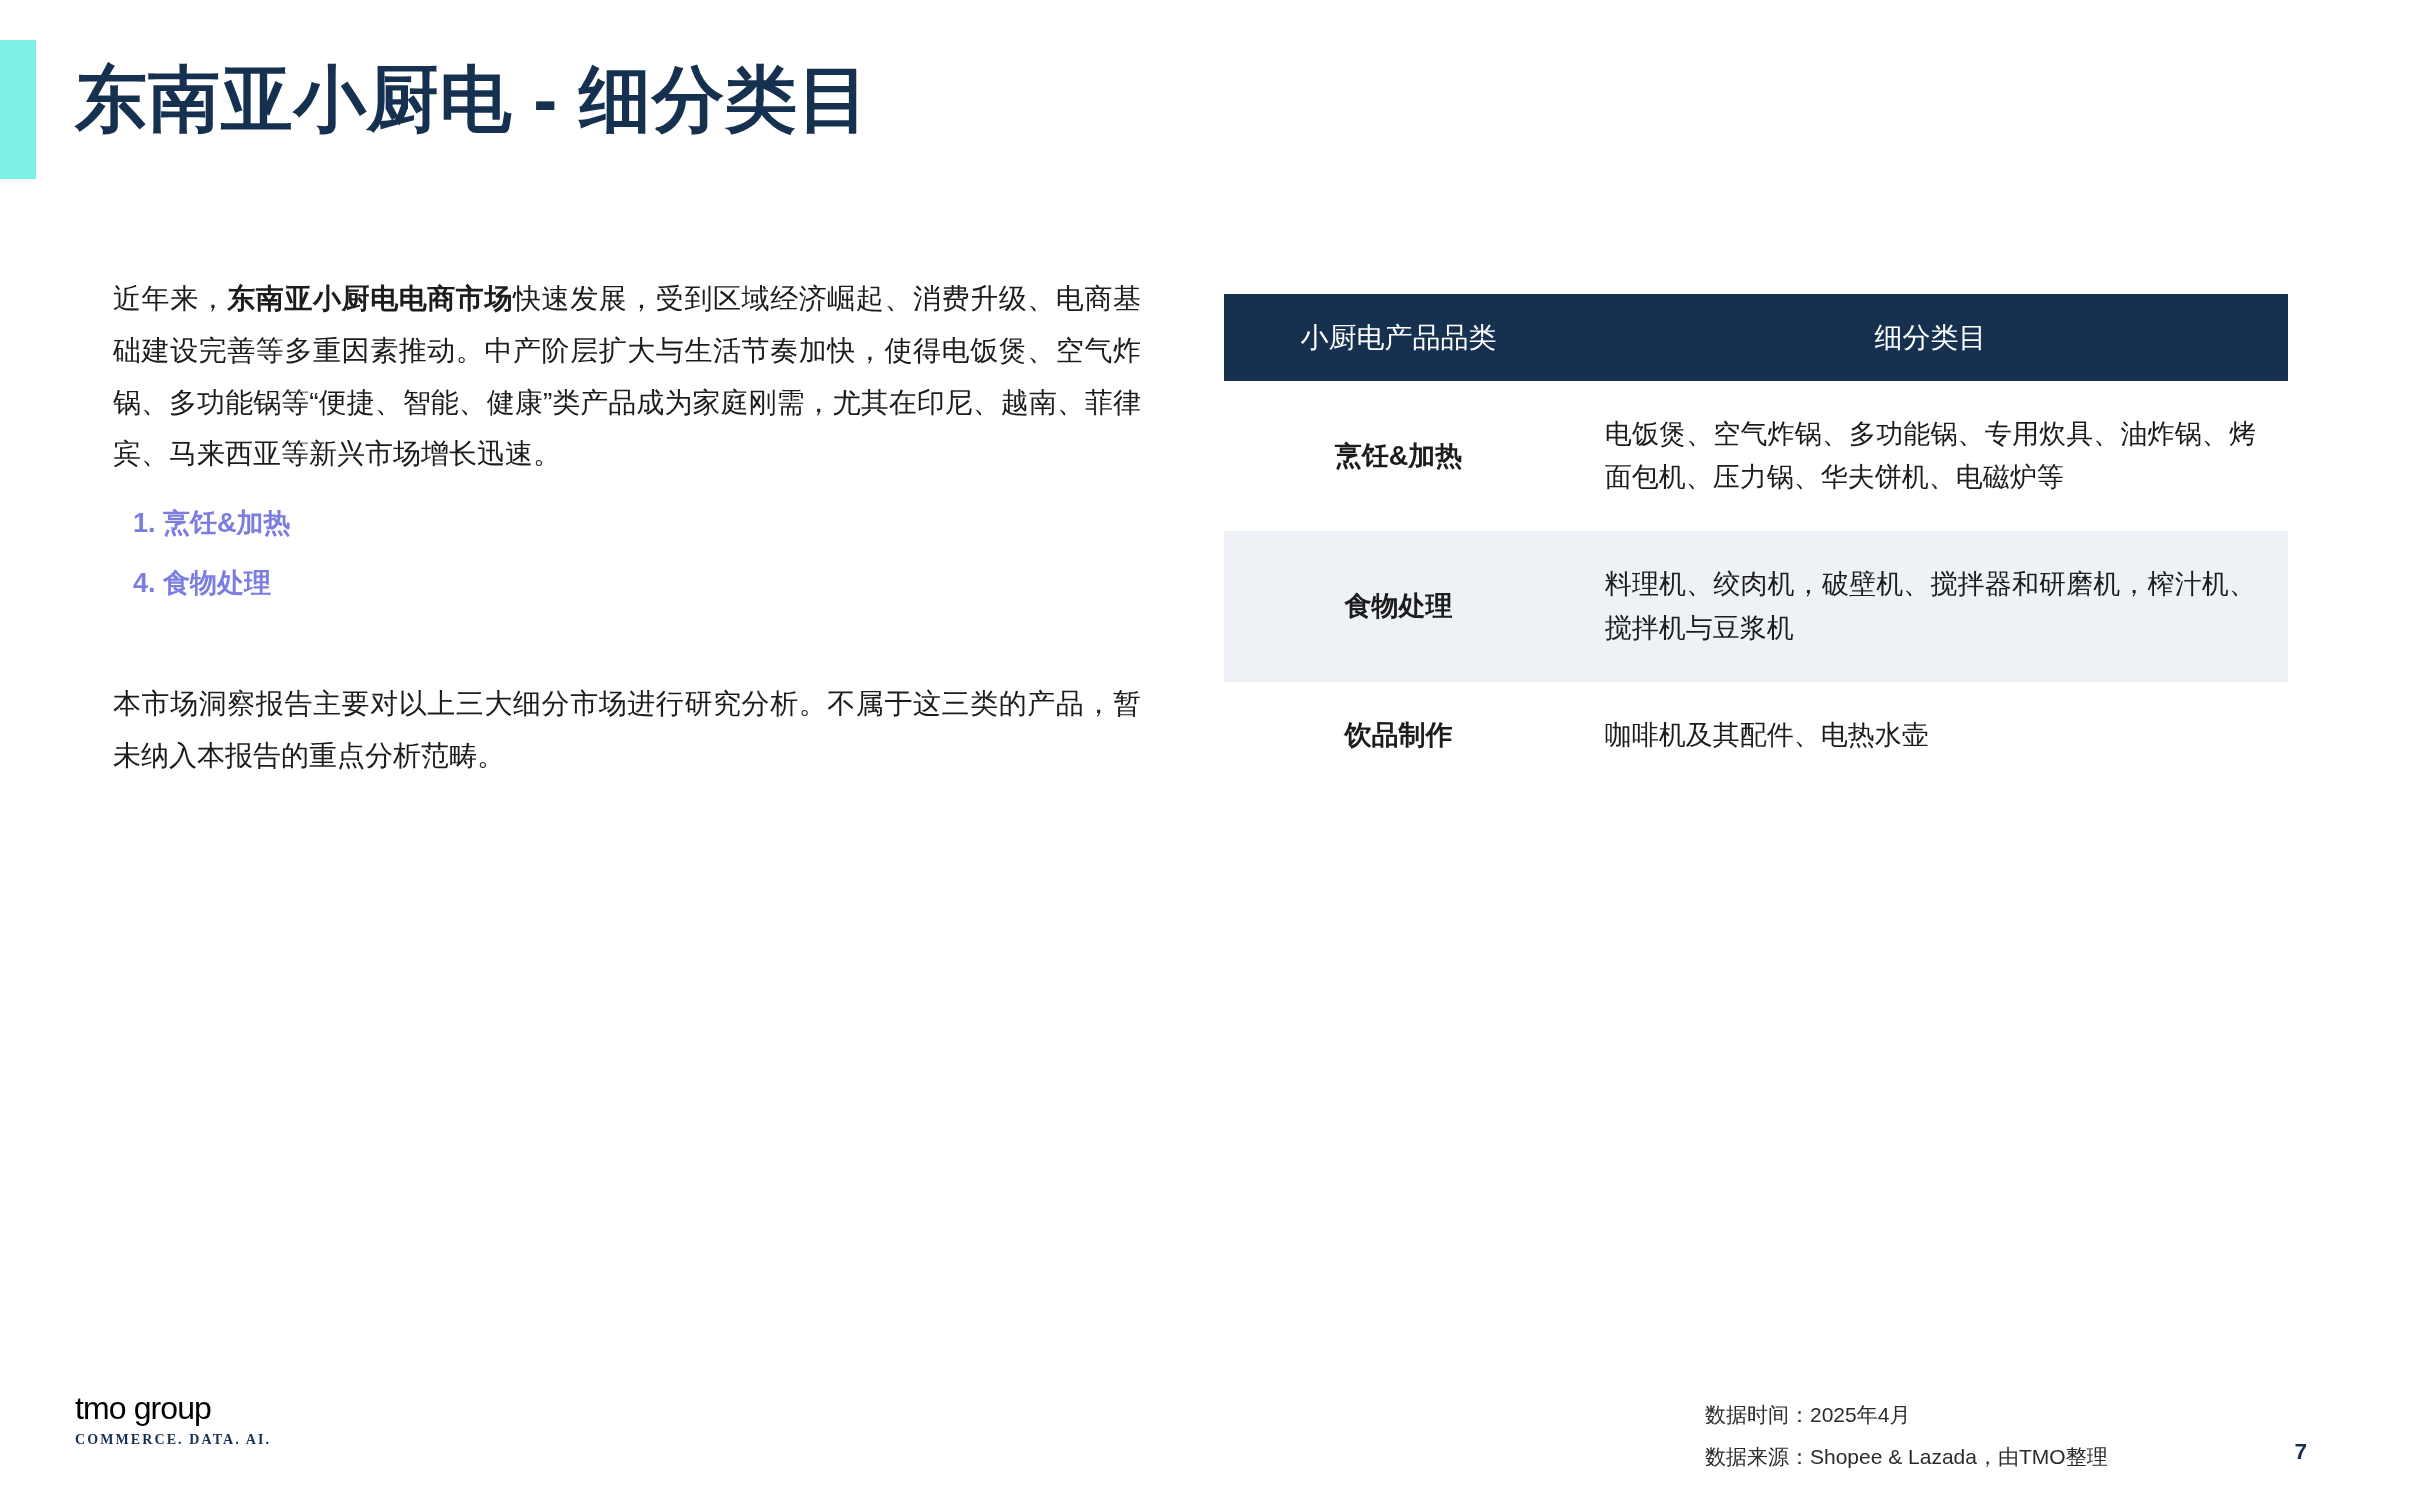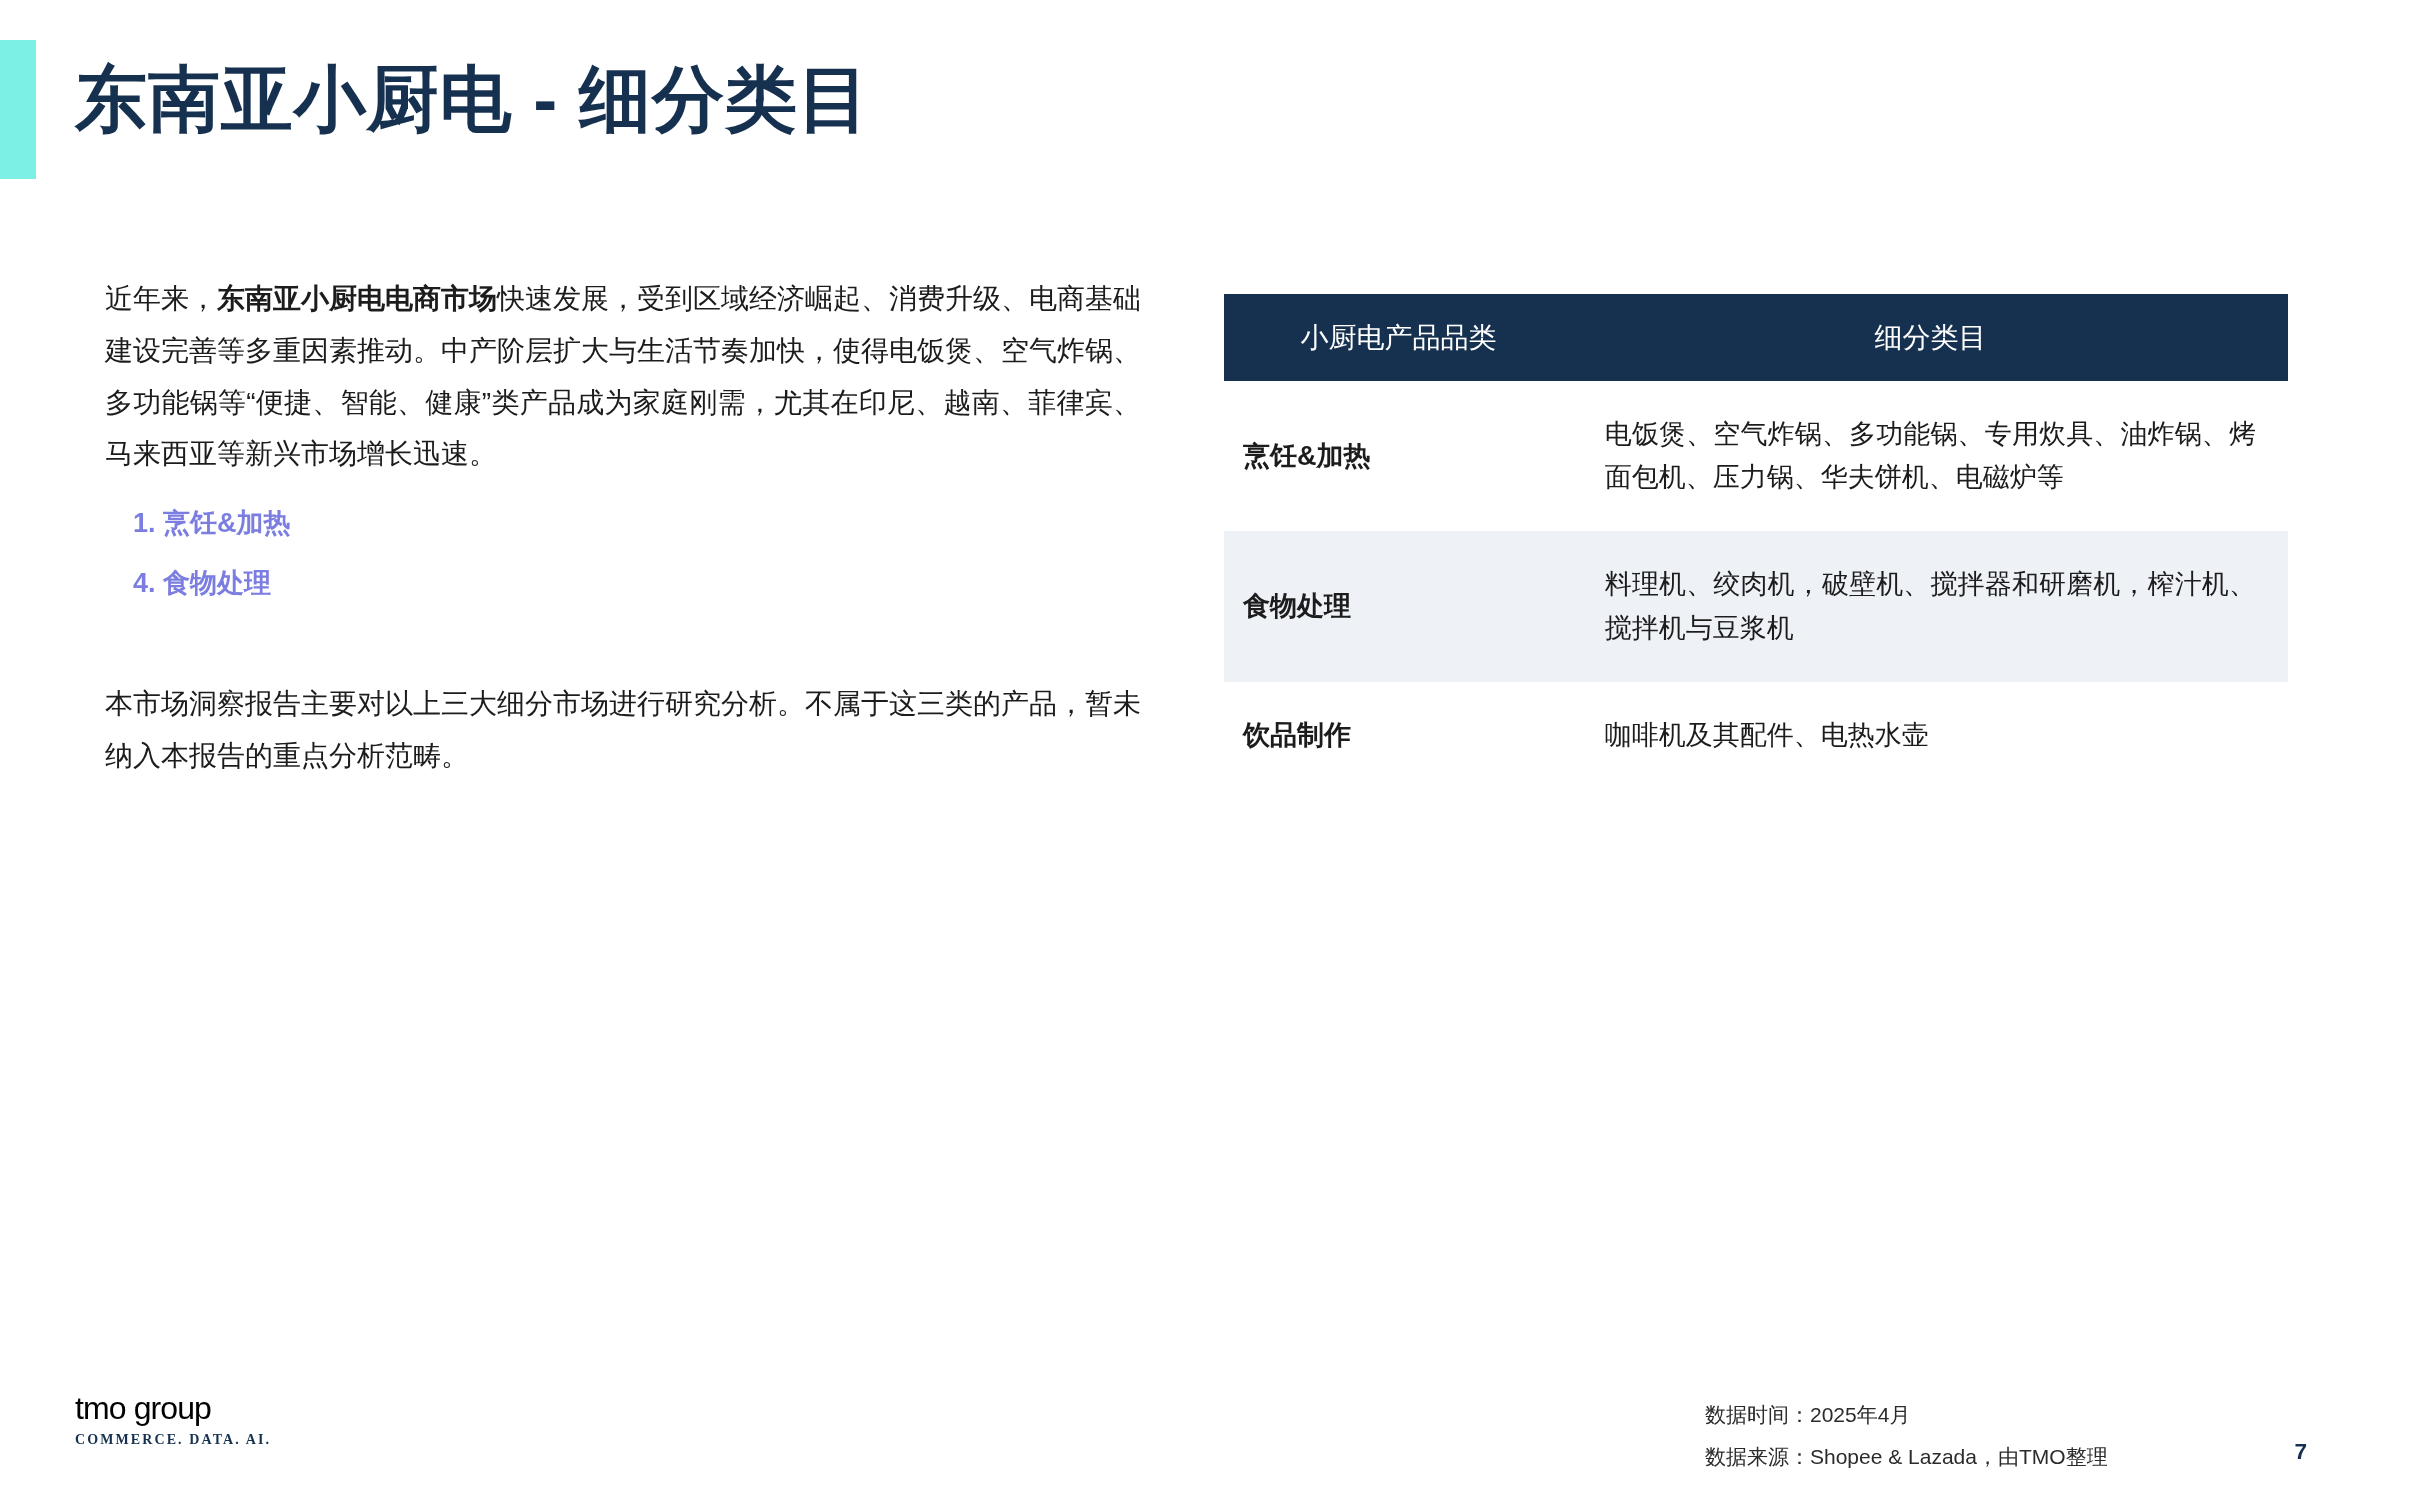--- a/index.html
+++ b/index.html
@@ -41,21 +41,21 @@
     position: absolute;
     left: 105px;
     top: 273px;
     width: 1036px;
   }
   .para {
     font-size: 28px;
     line-height: 1.85;
     color: #1c1c1c;
     text-align: justify;
-    margin: 0 0 26px 0;
+    margin: 0 0 26px 8px;
   }
   .para b {
     font-weight: bold;
   }
   .para-gap {
     margin-top: 64px;
   }
   .num-list {
     margin: 17px 0 0 0;
     padding: 0;
@@ -96,20 +96,21 @@
   table.cat-table th.col1 { width: 330px; }
   table.cat-table td {
     font-size: 27px;
     line-height: 1.6;
     vertical-align: middle;
     padding: 32px 19px;
     color: #1c1c1c;
   }
   table.cat-table td.cat {
     font-weight: bold;
+    text-align: center;
     white-space: nowrap;
     margin-top: 22px;
   }
   table.cat-table tr.alt td {
     background: #eef2f7;
   }
   table.cat-table td.desc {
     padding-left: 32px;
     padding-right: 32px;
     text-align: justify;

